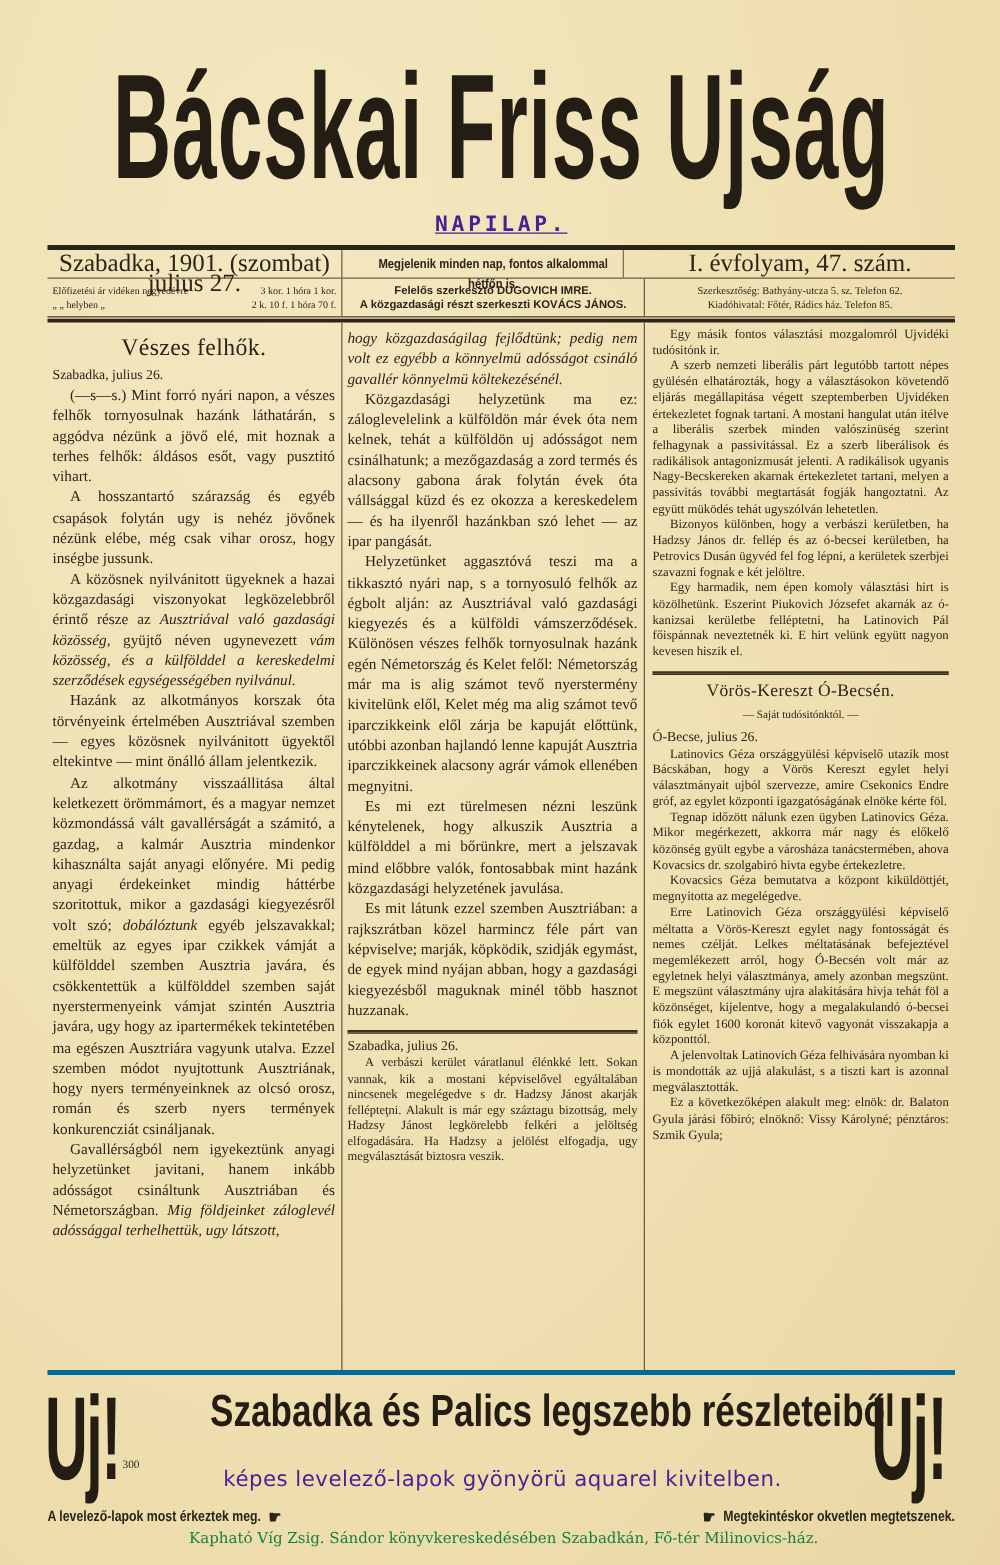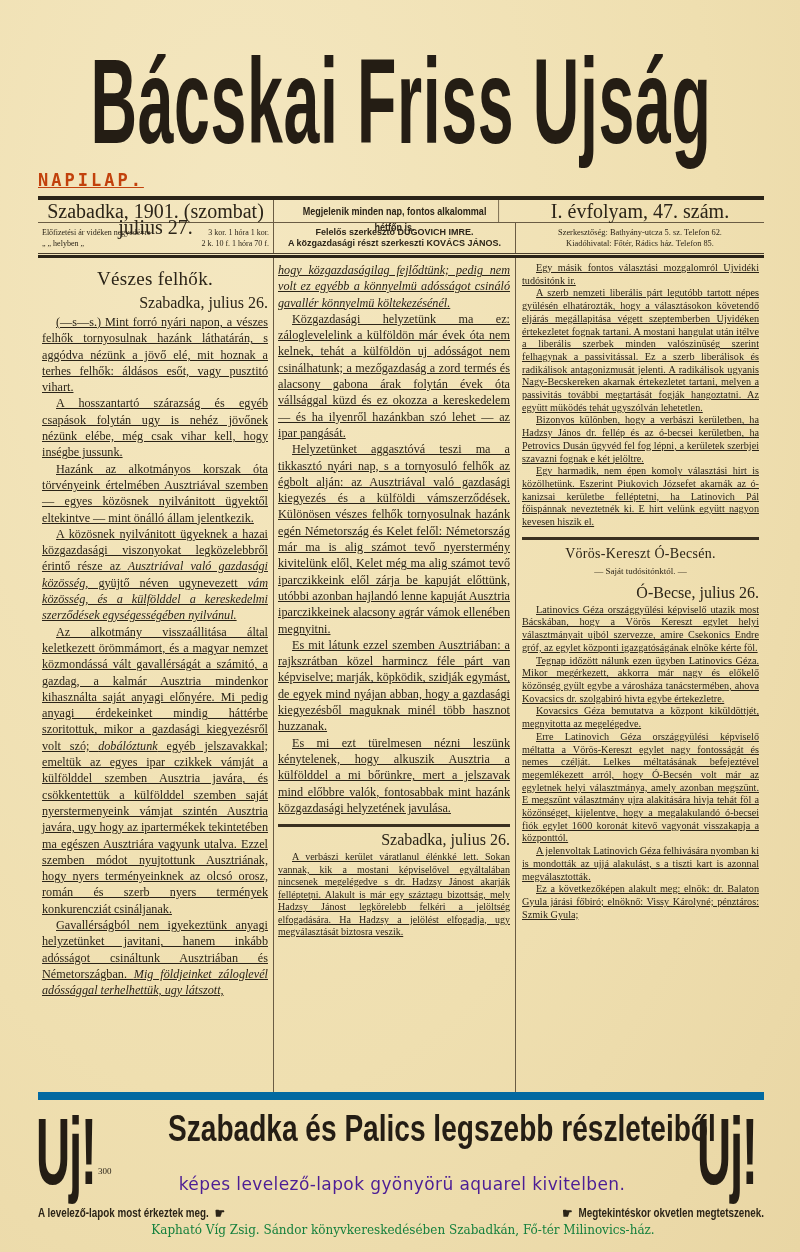--- a/index.html
+++ b/index.html
@@ -17,53 +17,52 @@
   .masthead {
     height: 140px; display: flex; align-items: center; justify-content: center;
     font-family: "Liberation Sans Narrow", "Liberation Sans", "DejaVu Sans", sans-serif;
     font-weight: bold; color: #241d14;
     font-size: 104px; letter-spacing: 1px;
     transform: scaleX(0.62) scaleY(1.0); transform-origin: center;
     white-space: nowrap; line-height: 1; margin-top: 14px;
   }
   .masthead span { display: inline-block; transform: scaleY(1.15); }
   .subtitle {
-    font-family: "DejaVu Sans Mono", "Liberation Mono", monospace;
-    font-size: 17px; letter-spacing: 3px; font-weight: bold; color: #c2410c;
+    text-align: center; font-family: "DejaVu Sans Mono", "Liberation Mono", monospace;
+    font-size: 17px; letter-spacing: 3px; font-weight: bold; color: #4c1d95;
     margin-top: -2px; text-decoration: underline; text-decoration-thickness: 1px;
   }
   .rule-heavy { height: 4px; background: #2b2418; margin-top: 6px; }
 
   .info-grid { display: grid; grid-template-columns: 236px 242px 248px; border-bottom: 1px solid #4a3e2c; }
   .info-grid > div { border-right: 1px solid #6a5c44; padding: 3px 4px; text-align: center; }
   .info-grid > div:last-child { border-right: none; }
   .info-top > div { font-size: 20px; height: 22px; line-height: 16px; }
   .info-top .mid { font-family: "Liberation Sans", sans-serif; font-size: 10.5px; font-weight: bold; transform: scaleX(0.86); line-height: 16px; }
   .info-bot > div { font-size: 8.4px; line-height: 11px; height: 30px; padding-top: 4px; }
   .info-bot .mid { font-family: "Liberation Sans", sans-serif; font-weight: bold; font-size: 9px; }
   .info-bot .left { text-align: left; font-size: 8px; }
   .info-bot .left .row { display: flex; justify-content: space-between; }
   .info-top { border-top: none; border-bottom: 1px solid #6a5c44; }
 
-  .columns { display: grid; grid-template-columns: 236px 242px 248px; height: 842px; border-bottom: 8px solid #0369a1; }
+  .columns { display: grid; grid-template-columns: 236px 242px 248px; height: 842px; border-bottom: 4px solid #0369a1; }
   .col { border-right: 1px solid #6a5c44; padding: 4px 5px 0 4px; overflow: hidden; }
   .col:last-child { border-right: none; padding-left: 6px; }
   .col p {
     font-size: 12.2px; line-height: 16.3px; text-align: justify; text-indent: 14px;
     hyphens: manual;
-    text-decoration: underline;
   }
   .col p.noindent { text-indent: 0; }
   .col.right p { font-size: 10.2px; line-height: 12.7px; }
   .col .small p { font-size: 10px; line-height: 12.5px; }
   h2.headline {
     text-align: center; font-weight: normal; font-size: 19px; margin: 6px 0 4px 0;
     letter-spacing: 0.3px; color: #2b2418;
   }
-  .dateline { text-align: right; font-size: 16px; margin-bottom: 2px; }
+  .dateline { text-align: left; font-size: 11px; margin-bottom: 2px; }
   .byline { text-align: center; font-size: 9px; margin: 2px 0 8px; }
   .sec-rule { height: 3px; border-top: 2px solid #3a3020; border-bottom: 1px solid #3a3020; margin: 8px 0 4px; }
   em { font-style: italic; }
 
   
   .ad { position: relative; height: 122px; margin-top: 2px; }
   .ad .uj {
     position: absolute; top: 2px; font-family: "Liberation Sans", sans-serif; font-weight: bold;
     font-size: 86px; line-height: 1; color: #241d14; transform: scaleX(0.55) scaleY(1.1); transform-origin: left top;
     letter-spacing: -2px;
@@ -131,33 +130,33 @@
     </div>
   </div>
   <div class="rule-heavy" style="height:3px;margin-top:1px;"></div>
 
   <div class="columns">
 
     <div class="col">
       <h2 class="headline">Vészes felhők.</h2>
       <div class="dateline">Szabadka, julius 26.</div>
       <p>(—s—s.) Mint forró nyári napon, a vészes felhők tornyosulnak hazánk láthatárán, s aggódva nézünk a jövő elé, mit hoznak a terhes felhők: áldásos esőt, vagy pusztitó vihart.</p>
-      <p>A hosszantartó szárazság és egyéb csapások folytán ugy is nehéz jövőnek nézünk elébe, még csak vihar kell, hogy inségbe jussunk.</p>
+      <p>A hosszantartó szárazság és egyéb csapások folytán ugy is nehéz jövőnek nézünk elébe, még csak vihar orosz, hogy inségbe jussunk.</p>
+      <p><span>A közösnek nyilvánitott ügyeknek a hazai közgazdasági viszonyokat legközelebbről érintő része az </span><em>Ausztriával való gazdasági közösség</em><span>, gyüjtő néven ugynevezett </span><em>vám közösség, és a külfölddel a kereskedelmi szerződések egységességében nyilvánul.</em></p>
       <p>Hazánk az alkotmányos korszak óta törvényeink értelmében Ausztriával szemben — egyes közösnek nyilvánitott ügyektől eltekintve — mint önálló állam jelentkezik.</p>
-      <p><span>A közösnek nyilvánitott ügyeknek a hazai közgazdasági viszonyokat legközelebbről érintő része az </span><em>Ausztriával való gazdasági közösség</em><span>, gyüjtő néven ugynevezett </span><em>vám közösség, és a külfölddel a kereskedelmi szerződések egységességében nyilvánul.</em></p>
       <p><span>Az alkotmány visszaállitása által keletkezett örömmámort, és a magyar nemzet közmondássá vált gavallérságát a számitó, a gazdag, a kalmár Ausztria mindenkor kihasználta saját anyagi előnyére. Mi pedig anyagi érdekeinket mindig háttérbe szoritottuk, mikor a gazdasági kiegyezésről volt szó; </span><em>dobálóztunk</em><span> egyéb jelszavakkal; emeltük az egyes ipar czikkek vámját a külfölddel szemben Ausztria javára, és csökkentettük a külfölddel szemben saját nyerstermenyeink vámjat szintén Ausztria javára, ugy hogy az ipartermékek tekintetében ma egészen Ausztriára vagyunk utalva. Ezzel szemben módot nyujtottunk Ausztriának, hogy nyers terményeinknek az olcsó orosz, román és szerb nyers termények konkurencziát csináljanak.</span></p>
       <p><span>Gavallérságból nem igyekeztünk anyagi helyzetünket javitani, hanem inkább adósságot csináltunk Ausztriában és Németországban. </span><em>Mig földjeinket záloglevél adóssággal terhelhettük, ugy látszott,</em></p>
     </div>
 
     <div class="col">
       <p class="noindent"><em>hogy közgazdaságilag fejlődtünk; pedig nem volt ez egyébb a könnyelmü adósságot csináló gavallér könnyelmü költekezésénél.</em></p>
       <p>Közgazdasági helyzetünk ma ez: záloglevelelink a külföldön már évek óta nem kelnek, tehát a külföldön uj adósságot nem csinálhatunk; a mezőgazdaság a zord termés és alacsony gabona árak folytán évek óta vállsággal küzd és ez okozza a kereskedelem — és ha ilyenről hazánkban szó lehet — az ipar pangását.</p>
       <p>Helyzetünket aggasztóvá teszi ma a tikkasztó nyári nap, s a tornyosuló felhők az égbolt alján: az Ausztriával való gazdasági kiegyezés és a külföldi vámszerződések. Különösen vészes felhők tornyosulnak hazánk egén Németország és Kelet felől: Németország már ma is alig számot tevő nyerstermény kivitelünk elől, Kelet még ma alig számot tevő iparczikkeink elől zárja be kapuját előttünk, utóbbi azonban hajlandó lenne kapuját Ausztria iparczikkeinek alacsony agrár vámok ellenében megnyitni.</p>
+      <p>Es mi ezt türelmesen nézni leszünk kénytelenek, hogy alkuszik Ausztria a külfölddel a mi bőrünkre, mert a jelszavak mind előbbre valók, fontosabbak mint hazánk közgazdasági helyzetének javulása.</p>
       <p>Es mit látunk ezzel szemben Ausztriában: a rajkszrátban közel harmincz féle párt van képviselve; marják, köpködik, szidják egymást, de egyek mind nyájan abban, hogy a gazdasági kiegyezésből maguknak minél több hasznot huzzanak.</p>
-      <p>Es mi ezt türelmesen nézni leszünk kénytelenek, hogy alkuszik Ausztria a külfölddel a mi bőrünkre, mert a jelszavak mind előbbre valók, fontosabbak mint hazánk közgazdasági helyzetének javulása.</p>
       <div class="sec-rule"></div>
       <div class="dateline">Szabadka, julius 26.</div>
       <div class="small">
         <p>A verbászi kerület váratlanul élénkké lett. Sokan vannak, kik a mostani képviselővel egyáltalában nincsenek megelégedve s dr. Hadzsy Jánost akarják fellépteţni. Alakult is már egy száztagu bizottság, mely Hadzsy Jánost legkörelebb felkéri a jelöltség elfogadására. Ha Hadzsy a jelölést elfogadja, ugy megválasztását biztosra veszik.</p>
       </div>
     </div>
 
     <div class="col right">
       <p>Egy másik fontos választási mozgalomról Ujvidéki tudósitónk ir.</p>
       <p>A szerb nemzeti liberális párt legutóbb tartott népes gyülésén elhatározták, hogy a választásokon követendő eljárás megállapitása végett szeptemberben Ujvidéken értekezletet fognak tartani. A mostani hangulat után itélve a liberális szerbek minden valószinüség szerint felhagynak a passivitással. Ez a szerb liberálisok és radikálisok antagonizmusát jelenti. A radikálisok ugyanis Nagy-Becskereken akarnak értekezletet tartani, melyen a passivitás további megtartását fogják hangoztatni. Az együtt müködés tehát ugyszólván lehetetlen.</p>

